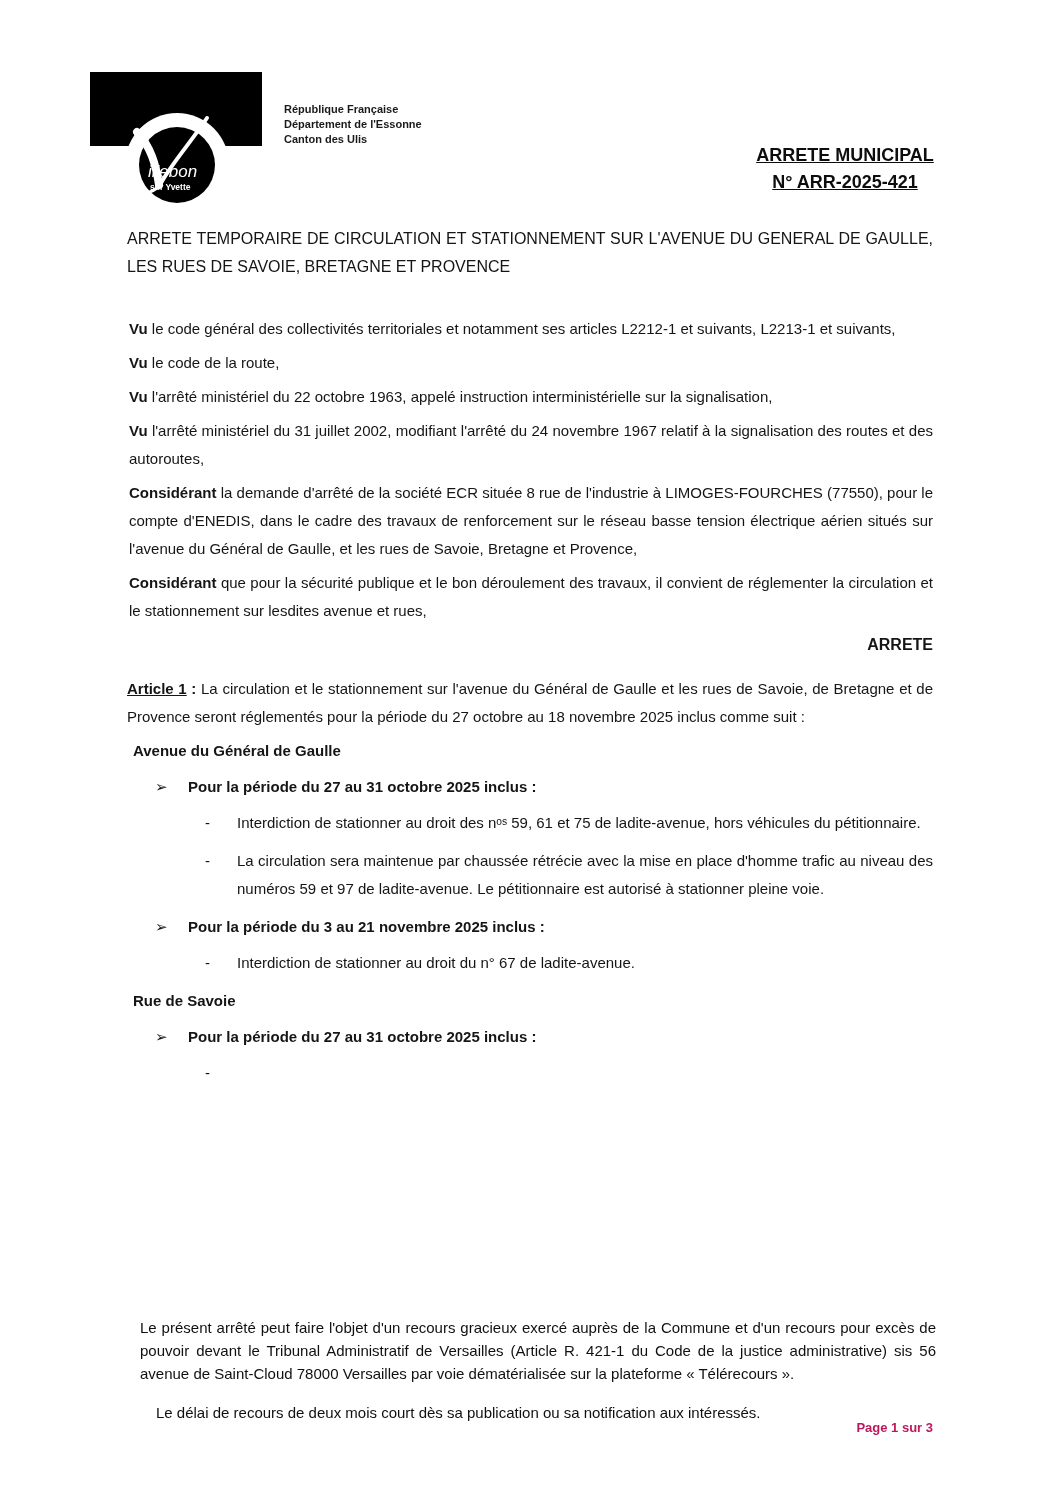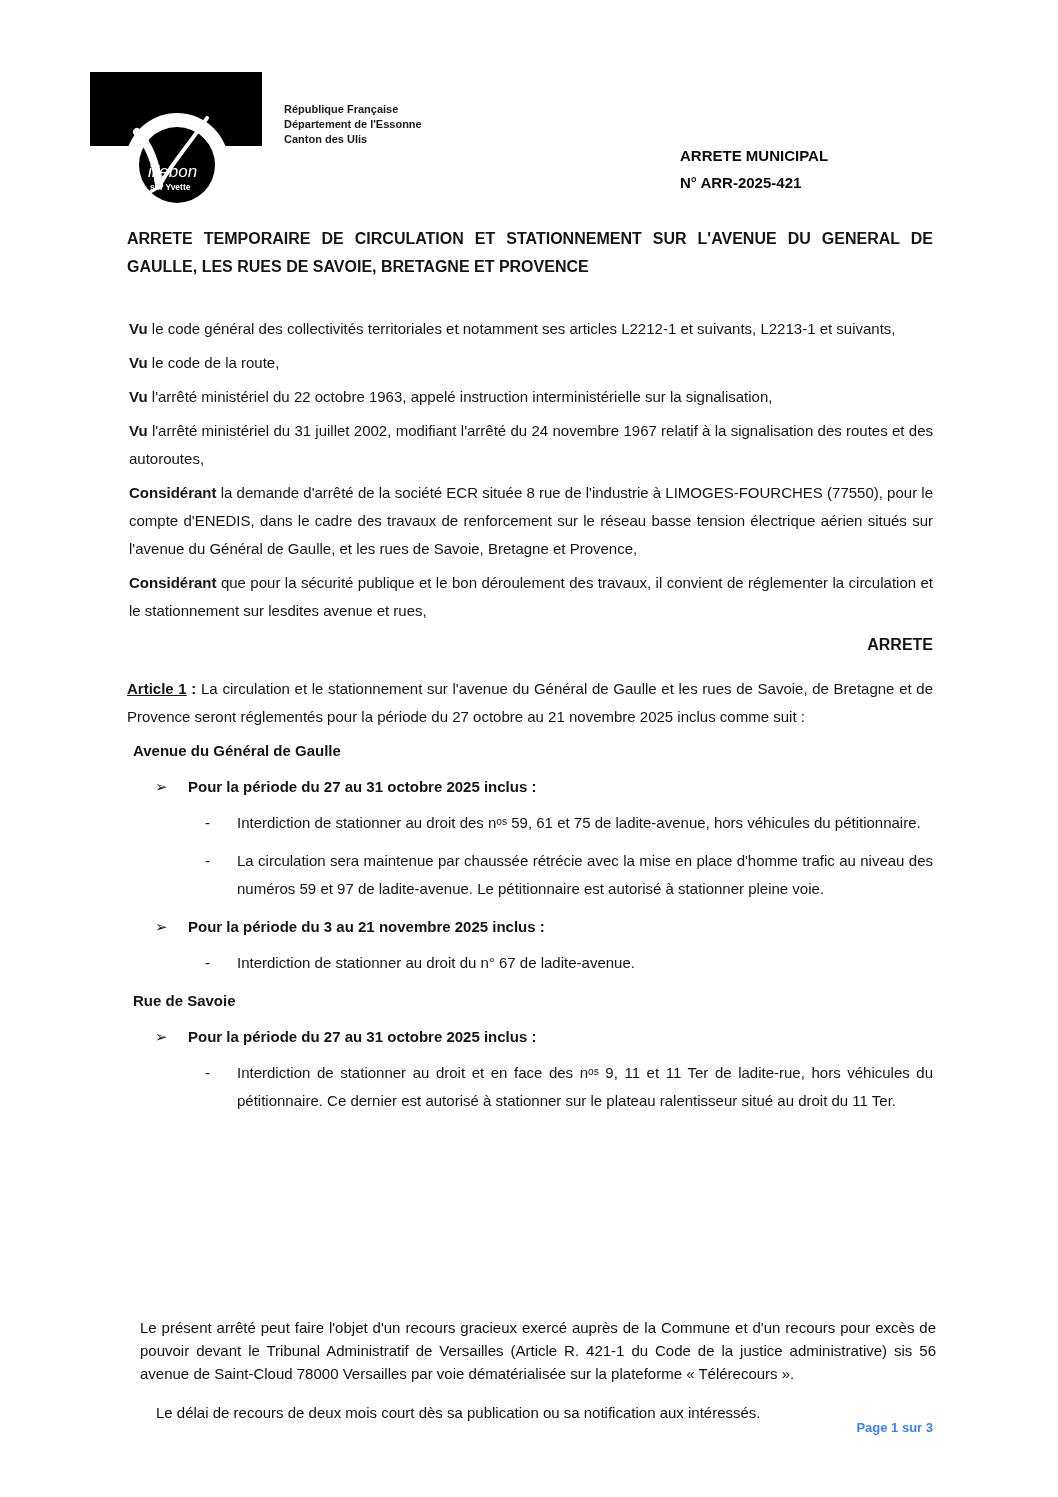--- a/index.html
+++ b/index.html
@@ -3,42 +3,42 @@
 <meta charset="utf-8">
 <style>
   html,body{margin:0;padding:0;background:#ffffff;}
   body{width:1058px;height:1497px;font-family:"Liberation Sans",sans-serif;color:#111;}
   .page{position:relative;width:1058px;height:1497px;background:#fff;overflow:hidden;}
 
   
   .header{position:absolute;top:0;left:0;right:0;height:225px;}
   .logo{position:absolute;left:90px;top:72px;width:172px;height:132px;}
   .region{position:absolute;left:284px;top:102px;font-size:11px;font-weight:bold;line-height:15px;color:#1a1a1a;}
-  .docid{position:absolute;left:680px;top:142px;width:330px;font-weight:bold;font-size:15px;line-height:27px;color:#0d0d0d;}
+  .docid{position:absolute;left:680px;top:142px;width:330px;text-align:center;font-weight:bold;font-size:18px;line-height:27px;color:#0d0d0d;text-decoration:underline;}
 
   
   .content{position:absolute;left:127px;top:225px;width:806px;font-size:15px;line-height:28px;color:#151515;}
-  .title{font-weight:bold;font-size:16px;line-height:28px;text-align:justify;margin:0 0 34px 0;}
+  .title{font-weight:normal;font-size:16px;line-height:28px;text-align:justify;margin:0 0 34px 0;}
   p.pre{margin:0 0 6px 2px;text-align:justify;}
   p.pre .lead{font-weight:bold;}
   .arrete-h{font-weight:bold;text-align:right;font-size:16px;margin:6px 0 16px 0;}
   p.article{margin:0 0 6px 0;text-align:justify;}
   .art-label{font-weight:bold;text-decoration:underline;}
   .art-colon{font-weight:bold;}
   .street-h{font-weight:bold;margin:0 0 8px 6px;}
   .l1{position:relative;padding-left:61px;font-weight:bold;margin:0 0 8px 0;}
   .l1 .marker{position:absolute;left:28px;top:0;font-weight:normal;font-size:15px;}
   .l2{position:relative;padding-left:110px;text-align:justify;margin:0 0 10px 0;}
   .l2 .marker{position:absolute;left:78px;top:0;}
 
   
   .footer{position:absolute;left:140px;top:1316px;width:796px;font-size:15px;line-height:23px;color:#101010;}
   .footer .recours{text-align:justify;margin:0;}
   .footer .delai{margin:16px;}
-  .pagenum{position:absolute;right:125px;top:1420px;font-size:13px;font-weight:bold;color:#3b82f6;}
+  .pagenum{position:absolute;right:125px;top:1420px;font-size:13px;font-weight:bold;color:#be185d;}
 </style>
 </head>
 <body>
 
 <div class="page">
 
   <div class="header">
     <svg class="logo" viewBox="0 0 172 132" xmlns="http://www.w3.org/2000/svg">
       <rect x="0" y="0" width="172" height="74" fill="#000"></rect>
       <circle cx="87" cy="93" r="52" fill="#fff"></circle>
@@ -66,39 +66,39 @@
 
     <p class="pre"><span class="lead">Vu</span><span> le code général des collectivités territoriales et notamment ses articles L2212-1 et suivants, L2213-1 et suivants,</span></p>
     <p class="pre"><span class="lead">Vu</span><span> le code de la route,</span></p>
     <p class="pre"><span class="lead">Vu</span><span> l'arrêté ministériel du 22 octobre 1963, appelé instruction interministérielle sur la signalisation,</span></p>
     <p class="pre"><span class="lead">Vu</span><span> l'arrêté ministériel du 31 juillet 2002, modifiant l'arrêté du 24 novembre 1967 relatif à la signalisation des routes et des autoroutes,</span></p>
     <p class="pre"><span class="lead">Considérant</span><span> la demande d'arrêté de la société ECR située 8 rue de l'industrie à LIMOGES-FOURCHES (77550), pour le compte d'ENEDIS, dans le cadre des travaux de renforcement sur le réseau basse tension électrique aérien situés sur l'avenue du Général de Gaulle, et les rues de Savoie, Bretagne et Provence,</span></p>
     <p class="pre"><span class="lead">Considérant</span><span> que pour la sécurité publique et le bon déroulement des travaux, il convient de réglementer la circulation et le stationnement sur lesdites avenue et rues,</span></p>
 
     <div class="arrete-h">ARRETE</div>
 
-    <p class="article"><span class="art-label">Article 1</span><span class="art-colon"> : </span><span>La circulation et le stationnement sur l'avenue du Général de Gaulle et les rues de Savoie, de Bretagne et de Provence seront réglementés pour la période du 27 octobre au 21 novembre 2025 inclus comme suit :</span></p>
+    <p class="article"><span class="art-label">Article 1</span><span class="art-colon"> : </span><span>La circulation et le stationnement sur l'avenue du Général de Gaulle et les rues de Savoie, de Bretagne et de Provence seront réglementés pour la période du 27 octobre au 18 novembre 2025 inclus comme suit :</span></p>
 
     <div class="street-h">Avenue du Général de Gaulle</div>
 
     <div class="l1"><span class="marker">➢</span><span>Pour la période du 27 au 31 octobre 2025 inclus :</span></div>
 
     <div class="l2"><span class="marker">-</span><span>Interdiction de stationner au droit des nᵒˢ 59, 61 et 75 de ladite-avenue, hors véhicules du pétitionnaire.</span></div>
 
     <div class="l2"><span class="marker">-</span><span>La circulation sera maintenue par chaussée rétrécie avec la mise en place d'homme trafic au niveau des numéros 59 et 97 de ladite-avenue. Le pétitionnaire est autorisé à stationner pleine voie.</span></div>
 
     <div class="l1"><span class="marker">➢</span><span>Pour la période du 3 au 21 novembre 2025 inclus :</span></div>
 
     <div class="l2"><span class="marker">-</span><span>Interdiction de stationner au droit du n° 67 de ladite-avenue.</span></div>
 
     <div class="street-h">Rue de Savoie</div>
 
     <div class="l1"><span class="marker">➢</span><span>Pour la période du 27 au 31 octobre 2025 inclus :</span></div>
 
-    <div class="l2"><span class="marker">-</span><span>Interdiction de stationner au droit et en face des nᵒˢ 9, 11 et 11 Ter de ladite-rue, hors véhicules du pétitionnaire. Ce dernier est autorisé à stationner sur le plateau ralentisseur situé au droit du 11 Ter.</span></div>
+    <div class="l2"><span class="marker">-</span></div>
 
   </div>
 
   <div class="footer">
     <p class="recours">Le présent arrêté peut faire l'objet d'un recours gracieux exercé auprès de la Commune et d'un recours pour excès de pouvoir devant le Tribunal Administratif de Versailles (Article R. 421-1 du Code de la justice administrative) sis 56 avenue de Saint-Cloud 78000 Versailles par voie dématérialisée sur la plateforme « Télérecours ».</p>
     <p class="delai">Le délai de recours de deux mois court dès sa publication ou sa notification aux intéressés.</p>
   </div>
 
   <div class="pagenum">Page 1 sur 3</div>
 

